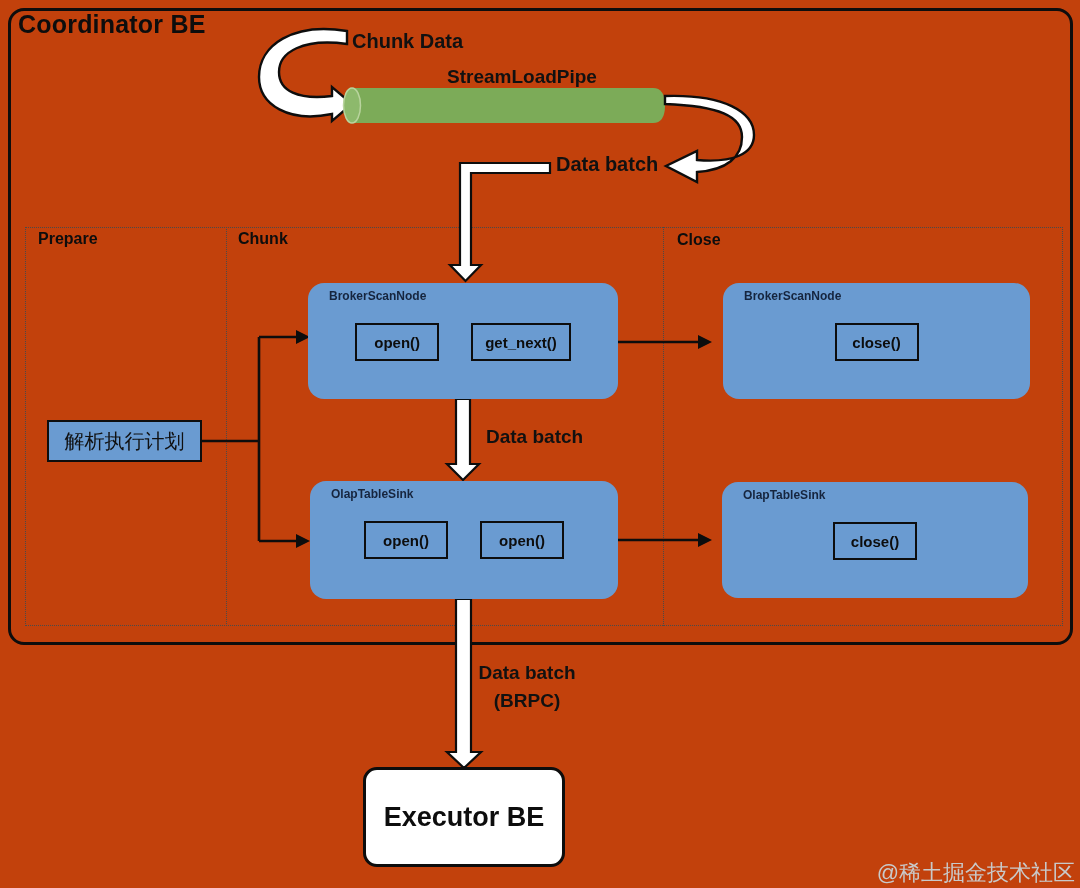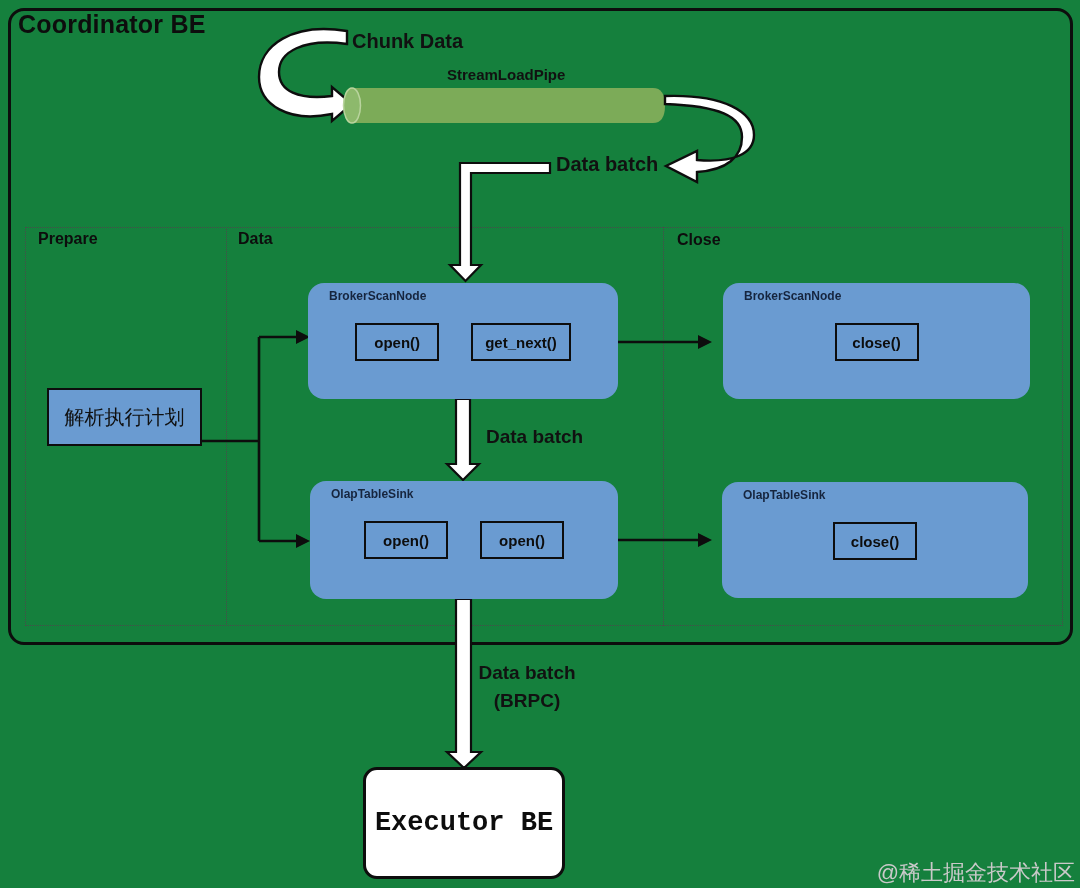--- a/index.html
+++ b/index.html
@@ -1,19 +1,19 @@
 <!DOCTYPE html>
 <html><head>
 <meta charset="utf-8">
 <style>
   * { margin:0; padding:0; box-sizing:border-box; }
   html,body { background:#ffffff; }
   body { font-family:"Liberation Sans","DejaVu Sans",sans-serif; }
   .canvas {
-    position:relative; width:1080px; height:888px; background:#15803d;
+    position:relative; width:1080px; height:888px; background:#c2410c;
     overflow:hidden;
   }
   .abs { position:absolute; }
   .svg-layer { position:absolute; left:0; top:0; width:1080px; height:888px; pointer-events:none; }
 
   .outer-box {
     left:8px; top:8px; width:1065px; height:637px;
     border:3.5px solid #0d0d0d; border-radius:16px; background:transparent;
   }
   .main-title {
@@ -25,21 +25,21 @@
     left:25px; top:227px; width:1038px; height:399px;
     border:1px dotted #4a4a4a; background:transparent;
   }
   .divider { top:227px; height:399px; width:0; border-left:1px dotted #4a4a4a; }
   .divider.d1 { left:226px; }
   .divider.d2 { left:663px; }
 
   .section-label { font-size:16px; font-weight:bold; color:#0d0d0d; }
 
   .txt { color:#111111; font-weight:bold; white-space:nowrap; }
-  .pipe-label { font-size:15px; }
+  .pipe-label { font-size:19px; }
   .flow-label-lg { font-size:20px; }
   .flow-label-md { font-size:19px; }
   .brpc-block { text-align:center; line-height:1.45; }
 
   .node {
     background:#6a9bd1; border-radius:16px;
   }
   .node-title {
     padding:6px 0 0 21px; font-size:12px; font-weight:bold; color:#16253e;
     white-space:nowrap;
@@ -49,31 +49,31 @@
     display:flex; justify-content:center; gap:32px;
   }
   .method-btn {
     border:2.4px solid #0d0d0d; height:38px; min-width:84px;
     display:flex; align-items:center; justify-content:center;
     font-size:15px; font-weight:bold; color:#0d0d0d; padding:5px 12px;
     background:transparent; white-space:nowrap;
   }
 
   .prepare-box {
-    left:47px; top:388px; width:155px; height:58px;
+    left:47px; top:420px; width:155px; height:42px;
     background:#6a9bd1; border:2.5px solid #0d0d0d;
     display:flex; align-items:center; justify-content:center;
     font-family:"Liberation Serif","DejaVu Serif",serif;
     font-size:20px; color:#101010; white-space:nowrap;
   }
 
   .executor-box {
-    left:363px; top:767px; width:202px; height:112px;
+    left:363px; top:767px; width:202px; height:100px;
     border:3.2px solid #0d0d0d; border-radius:14px; background:#ffffff;
-    display:flex; align-items:center; justify-content:center;font-family:Liberation Mono, monospace;
+    display:flex; align-items:center; justify-content:center;
   }
   .executor-title { font-size:27px; font-weight:bold; color:#0d0d0d; white-space:nowrap; }
 
   .watermark {
     right:5px; top:858px; font-size:22px; color:#c9c9c9; font-weight:normal;
     white-space:nowrap;
   }
 </style>
 </head>
 <body>
@@ -114,21 +114,21 @@
     <polygon points="698,335 712,342 698,349" fill="#0d0d0d"></polygon>
     <path d="M 618 540 H 699" fill="none" stroke="#0d0d0d" stroke-width="2.6"></path>
     <polygon points="698,533 712,540 698,547" fill="#0d0d0d"></polygon>
   </svg>
 
   <div class="abs txt flow-label-lg" style="left:352px; top:30px;">Chunk Data</div>
   <div class="abs txt pipe-label" style="left:447px; top:66px;">StreamLoadPipe</div>
   <div class="abs txt flow-label-lg" style="left:556px; top:153px;">Data batch</div>
 
   <div class="abs section-label" style="left:38px; top:230px;">Prepare</div>
-  <div class="abs section-label" style="left:238px; top:230px;">Data</div>
+  <div class="abs section-label" style="left:238px; top:230px;">Chunk</div>
   <div class="abs section-label" style="left:677px; top:231px;text-align:center;">Close</div>
 
   <div class="abs prepare-box">
     <span>解析执行计划</span>
   </div>
 
   <div class="abs node" style="left:308px; top:283px; width:310px; height:116px;">
     <div class="node-title">BrokerScanNode</div>
     <div class="node-methods">
       <div class="method-btn">open()</div>

